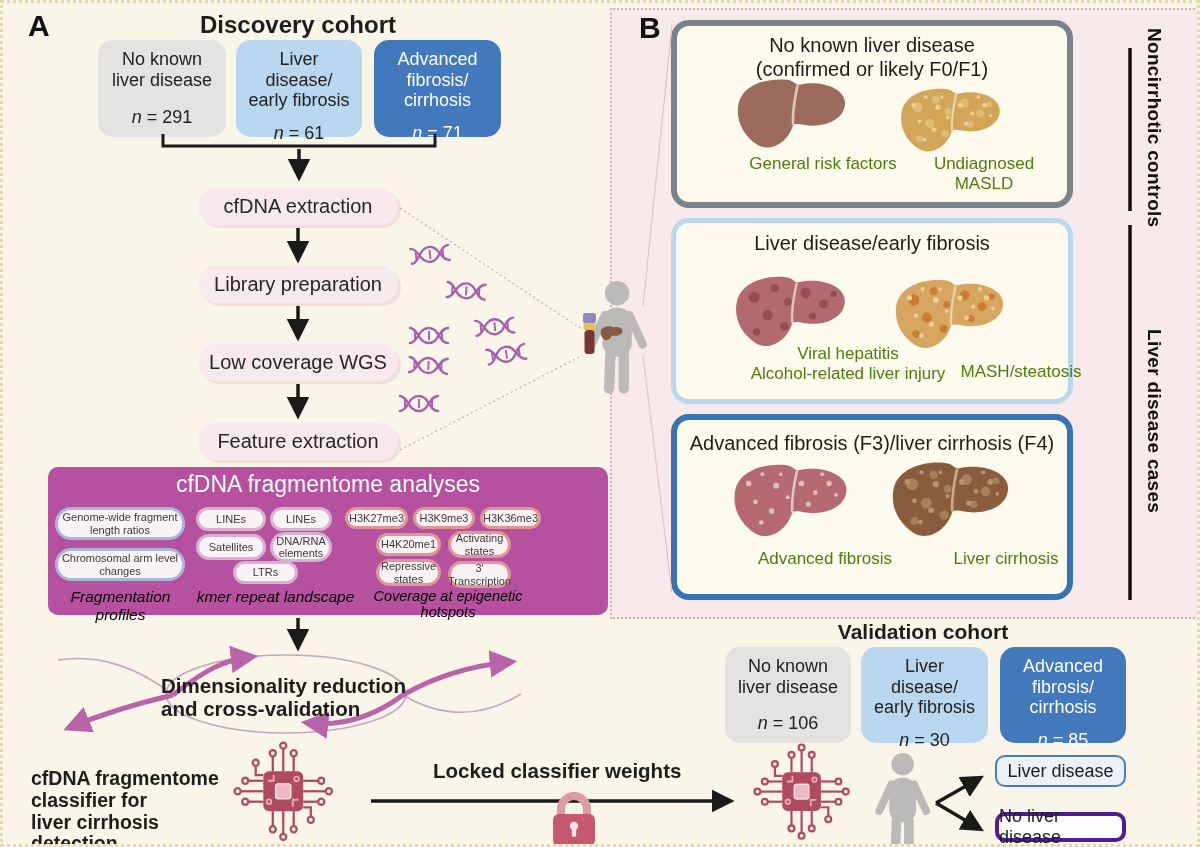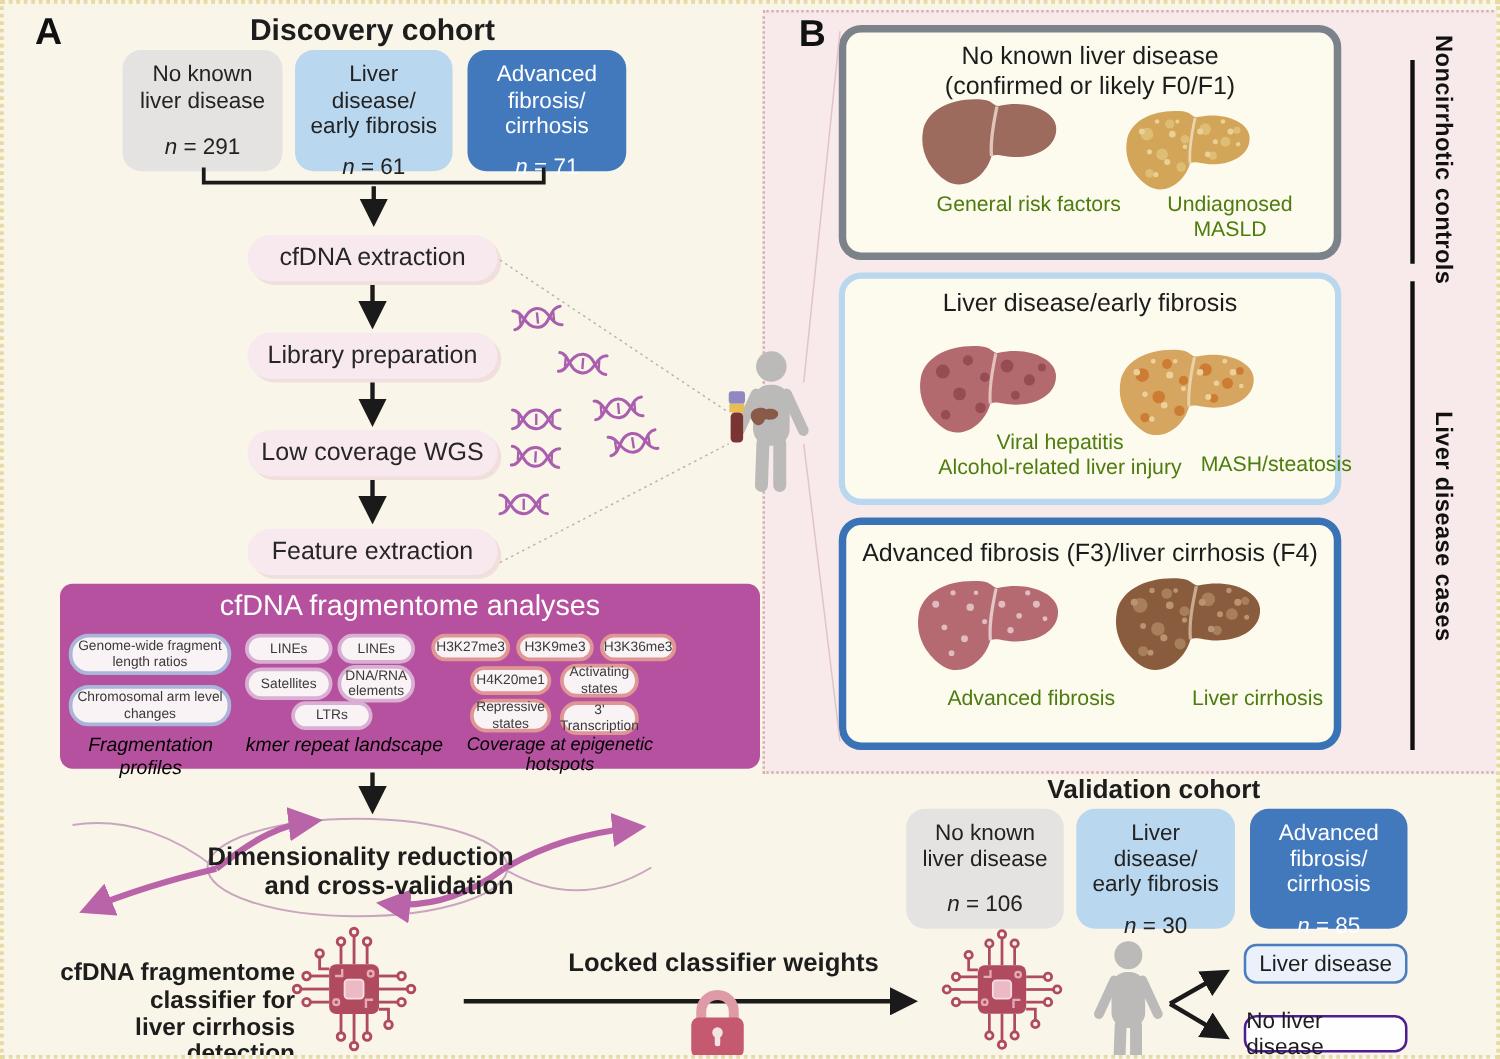--- a/index.html
+++ b/index.html
@@ -18,31 +18,31 @@
   .step-pill{background:#f8e9ef;border-radius:20px;display:flex;align-items:center;justify-content:center;
     font-size:20px;color:#262626;z-index:4;box-shadow:3px 3px 0 rgba(214,165,186,.28);}
   .magenta-box{background:#b5519e;border-radius:10px;z-index:3;}
   .magenta-title{color:#fff;font-size:23px;text-align:center;}
   .ppill{position:absolute;background:#faf3f6;display:flex;align-items:center;justify-content:center;
     text-align:center;border-radius:16px;font-size:11px;line-height:1.1;color:#3a3a3a;box-sizing:border-box;padding:1px 3px;}
   .b1{border:3px solid #a9b6da;}
   .b2{border:3px solid #d9b0d4;}
   .b3{border:3px solid #e09694;}
   .pgroup-label{position:absolute;color:#000000;font-size:15.5px;text-align:center;font-style:italic;}
-  .flow-text{font-size:20.5px;font-weight:bold;line-height:1.12;text-align:right;z-index:6;}
+  .flow-text{font-size:20.5px;font-weight:bold;line-height:1.12;text-align:left;z-index:6;}
   .panel-b{background:#f8eaea;border:2px dotted #d9aeb2;z-index:1;}
   .bbox{background:#fdfaee;border-radius:18px;box-sizing:border-box;z-index:2;}
   .bbox-title{text-align:center;font-size:20px;line-height:1.22;color:#1c1c1c;z-index:7;}
   .caption{font-size:17px;text-align:center;color:#4d7c0f;line-height:1.15;z-index:7;}
   .vert-label{writing-mode:vertical-rl;font-weight:bold;font-size:19px;color:#111;text-align:center;
     letter-spacing:.3px;z-index:7;}
   .outcome{display:flex;align-items:center;justify-content:center;font-size:18px;border-radius:10px;
     box-sizing:border-box;z-index:4;background:#fff;}
   .outcome.pos{background:#eaf1fb;border:2.5px solid #4a7dc0;}
-  .outcome.neg{background:#fefefe;border:2px solid #4c1d95;}
+  .outcome.neg{background:#fefefe;border:4px solid #4c1d95;}
   svg.decor{position:absolute;left:0;top:0;z-index:5;pointer-events:none;}
   svg.liver{position:absolute;z-index:6;pointer-events:none;}
 </style>
 </head>
 <body>
 
 <div id="canvas">
 
   <div class="abs panel-b" style="left:607px;top:5px;width:588px;height:607px;"></div>
 

